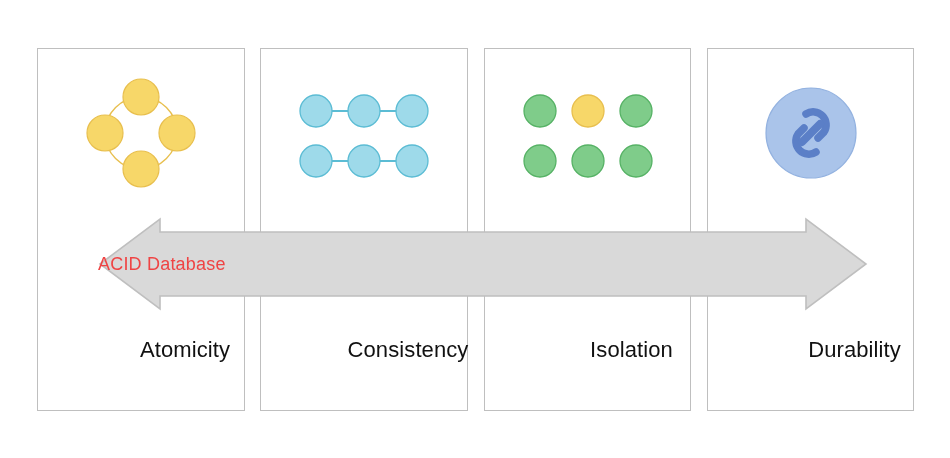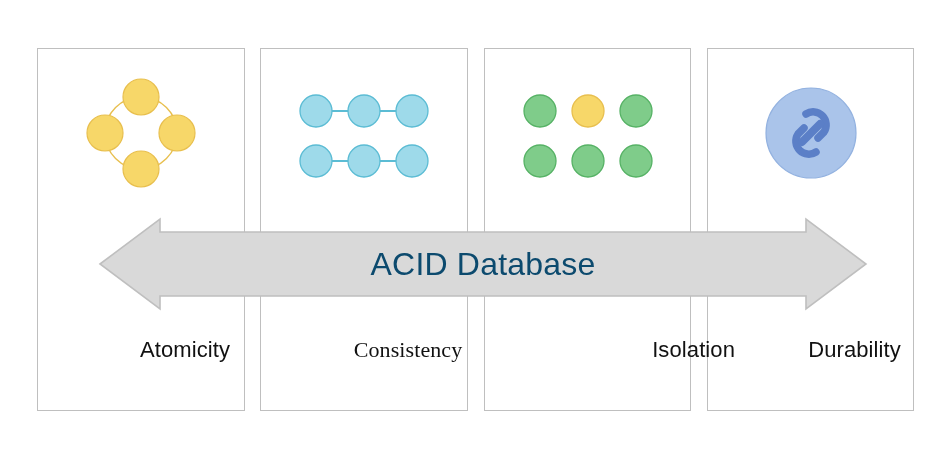--- a/index.html
+++ b/index.html
@@ -41,22 +41,22 @@
     height: 30px;
     line-height: 30px;
     text-align: center;
     font-size: 22px;
     color: #111111;
     letter-spacing: 0.1px;
     white-space: nowrap;
     margin-left: 44px;
   }
   .label-1 { left: 37px;  width: 208px; }
-  .label-2 { left: 260px; width: 208px; font-family: Liberation Serif, serif; }
-  .label-3 { left: 484px; width: 207px; text-align: right; }
+  .label-2 { left: 260px; width: 208px; }
+  .label-3 { left: 484px; width: 207px; }
   .label-4 { left: 707px; width: 207px; }
 
   
   .icon-wrap {
     position: absolute;
     top: 78px;
     height: 120px;
   }
   .icon-1 { left: 37px;  width: 208px; }
   .icon-2 { left: 260px; width: 208px; }
@@ -75,23 +75,22 @@
   .arrow-band svg { display: block; }
 
   .arrow-text {
     position: absolute;
     left: 98px;
     top: 216px;
     width: 770px;
     height: 96px;
     display: flex;
     align-items: center;
-    justify-content: center;
-    font-size: 32px;
-    color: #0c4a6e;
+    font-size: 18px;
+    color: #ef4444;
     letter-spacing: 0.2px;
     white-space: nowrap;
     pointer-events: none;
   }
 </style>
 </head>
 <body>
 
 <div id="canvas">
 

